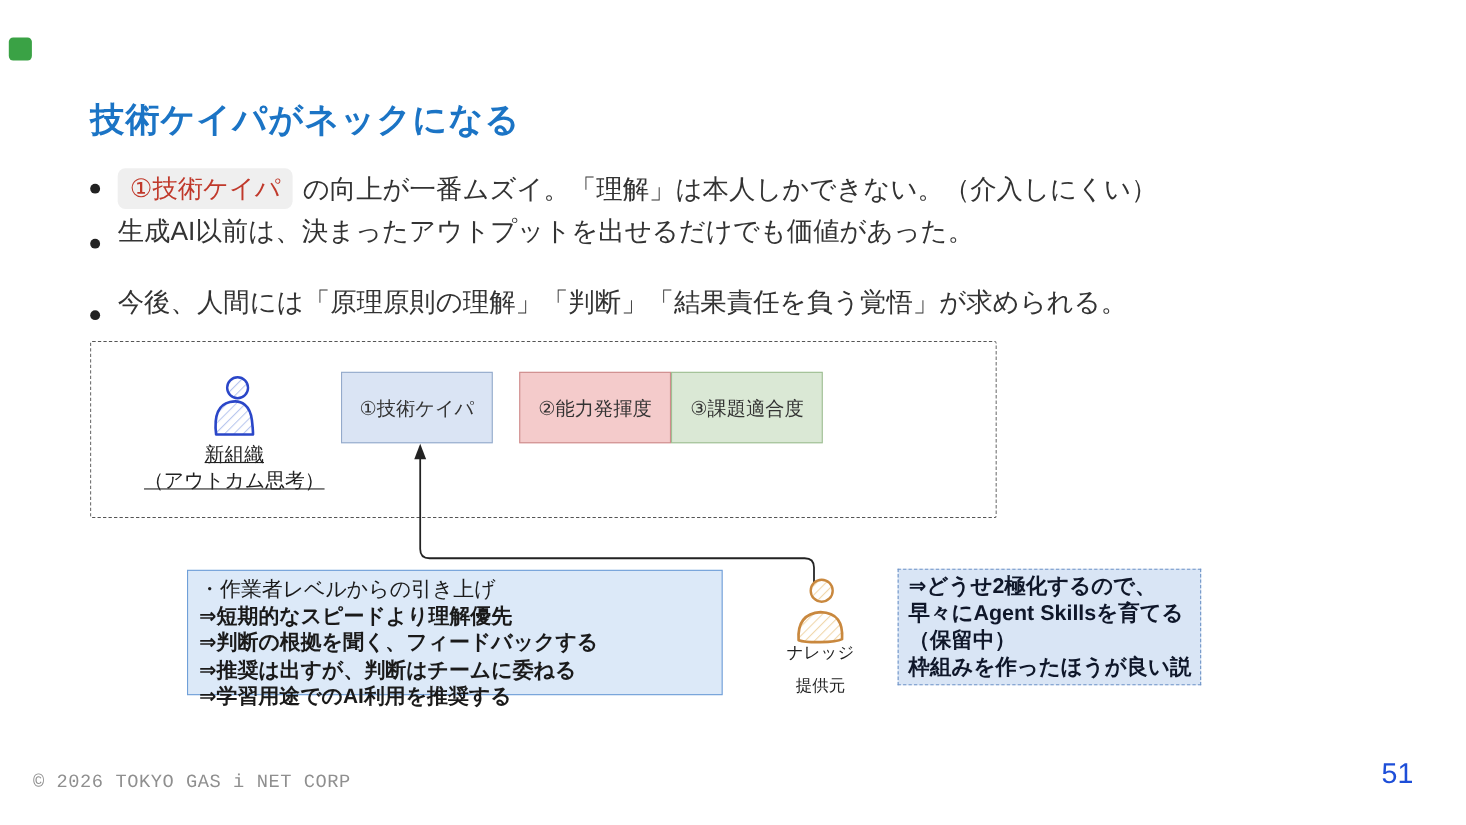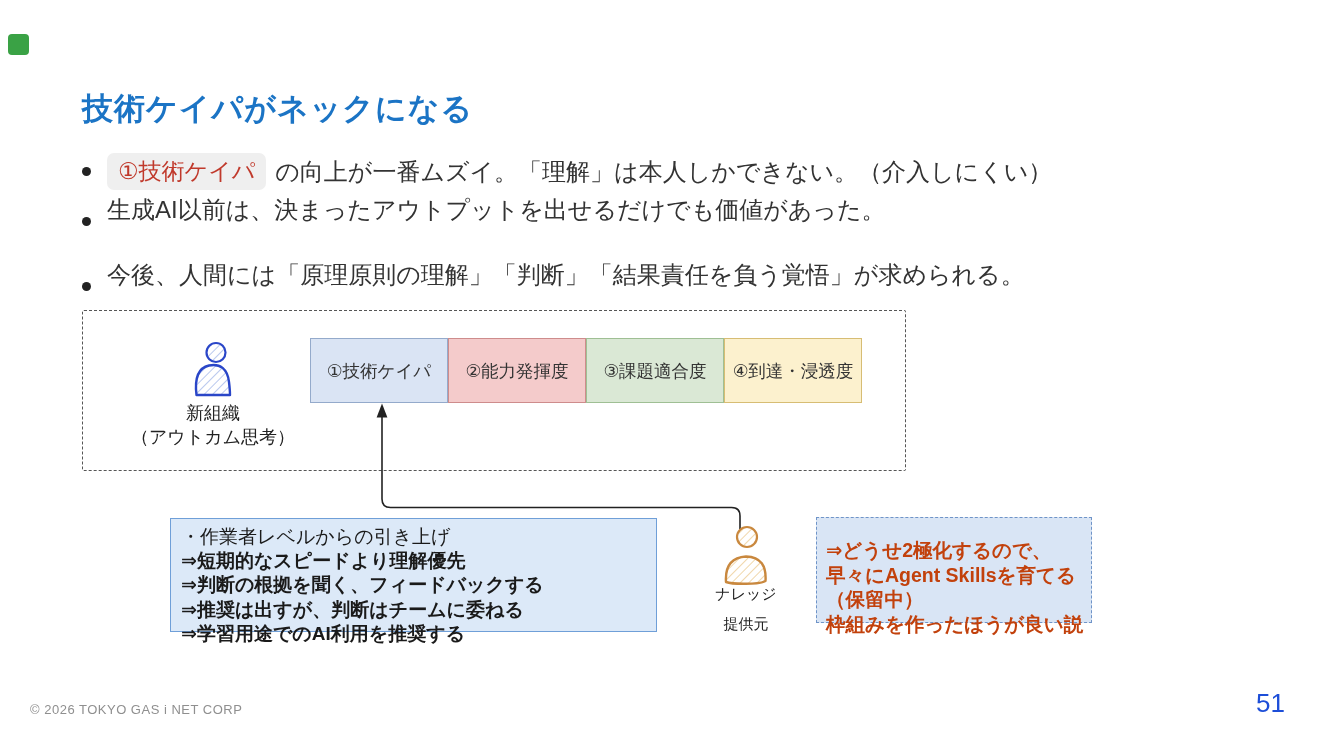--- a/index.html
+++ b/index.html
@@ -21,51 +21,51 @@
   .bullet{left:82px;display:flex;align-items:center;font-size:24px;color:#333;white-space:nowrap;}
   .bullet .dot{width:9px;height:9px;border-radius:50%;background:#222;margin-right:16px;flex:0 0 auto;}
   .badge{background:#efefef;color:#c0392b;border-radius:7px;padding:3px 11px;font-size:23px;margin-right:9px;}
   .b1{top:153px;} .b2{top:194px;align-items:flex-end;} .b3{top:259px;align-items:flex-end;}
 
   
   .frame{left:82px;top:310px;width:824px;height:161px;border:1.4px dashed #555;border-radius:2px;box-sizing:border-box;}
 
   
   .actor-blue{left:189px;top:341px;width:50px;height:56px;}
-  .actor-blue-label{left:113px;top:401px;width:200px;text-align:center;font-size:18px;color:#222;line-height:24px;}
+  .actor-blue-label{left:113px;top:401px;width:200px;text-align:center;font-size:18px;color:#222;line-height:24px;text-decoration:underline;}
 
   
   .boxrow{left:310px;top:338px;display:flex;}
   .kbox{width:138px;height:65px;box-sizing:border-box;border:1px solid;display:flex;align-items:center;justify-content:center;font-size:17.5px;color:#333;white-space:nowrap;}
   .kbox.c1{background:#dae4f4;border-color:#94aacb;}
-  .kbox.c2{background:#f4cbcb;border-color:#ce8c8c;}
+  .kbox.c2{background:#f4cbcb;border-color:#ce8c8c;margin-left:24px;}
   .kbox.c3{background:#dae8d5;border-color:#9fbf94;}
   .kbox.c4{background:#fcf1ce;border-color:#d7bd74;}
 
   
   .overlay{left:0;top:0;width:1333px;height:750px;pointer-events:none;}
 
   
   .note-left{left:170px;top:518px;width:487px;height:114px;box-sizing:border-box;
     background:#dce9f8;border:1.4px solid #6f9fd8;padding:6px 10px;
     font-size:19px;line-height:24.2px;color:#1a1a1a;white-space:nowrap;}
   .note-left .bold{font-weight:700;}
   .note-line{display:block;}
 
   
   .actor-orange{left:721px;top:525px;width:50px;height:62px;}
   .actor-orange-label{left:685px;top:579px;width:122px;text-align:center;font-size:15px;color:#222;line-height:30px;}
 
   
   .note-right{left:816px;top:517px;width:276px;height:106px;box-sizing:border-box;
-    background:#d9e5f5;border:1.3px dashed #6f94c8;padding:20px 8px 5px 9px;
-    font-size:19.5px;font-weight:700;line-height:24.5px;color:#c2410c;white-space:nowrap;}
+    background:#d9e5f5;border:1.3px dashed #6f94c8;padding:3px 8px 5px 9px;
+    font-size:19.5px;font-weight:700;line-height:24.5px;color:#0f172a;white-space:nowrap;}
 
   
-  .copyright{left:30px;top:702px;font-size:13px;color:#8f8f8f;letter-spacing:0.5px;}
+  .copyright{left:30px;top:702px;font-size:17px;color:#8f8f8f;letter-spacing:0.5px;font-family:Liberation Mono, monospace;}
   .pagenum{left:1256px;top:688px;font-size:26px;color:#1d4ed8;}
 </style>
 </head>
 <body>
 
 <div class="abs marker"></div>
 
 <div class="abs title">技術ケイパがネックになる</div>
 
 <div class="abs bullet b1">
@@ -95,21 +95,20 @@
 </svg>
 <div class="abs actor-blue-label">
   <span class="note-line">新組織</span>
   <span class="note-line">（アウトカム思考）</span>
 </div>
 
 <div class="abs boxrow">
   <div class="kbox c1">①技術ケイパ</div>
   <div class="kbox c2">②能力発揮度</div>
   <div class="kbox c3">③課題適合度</div>
-  <div class="kbox c4">④到達・浸透度</div>
 </div>
 
 <svg class="abs overlay" viewBox="0 0 1333 750">
   <path d="M740,529 L740,516 Q740,507.5 731.5,507.5 L390.5,507.5 Q382,507.5 382,499 L382,413" fill="none" stroke="#222" stroke-width="1.6"></path>
   <polygon points="382,403.5 376.6,417.5 387.4,417.5" fill="#222"></polygon>
 </svg>
 
 <div class="abs note-left">
   <span class="note-line">・作業者レベルからの引き上げ</span>
   <span class="note-line bold">⇒短期的なスピードより理解優先</span>

